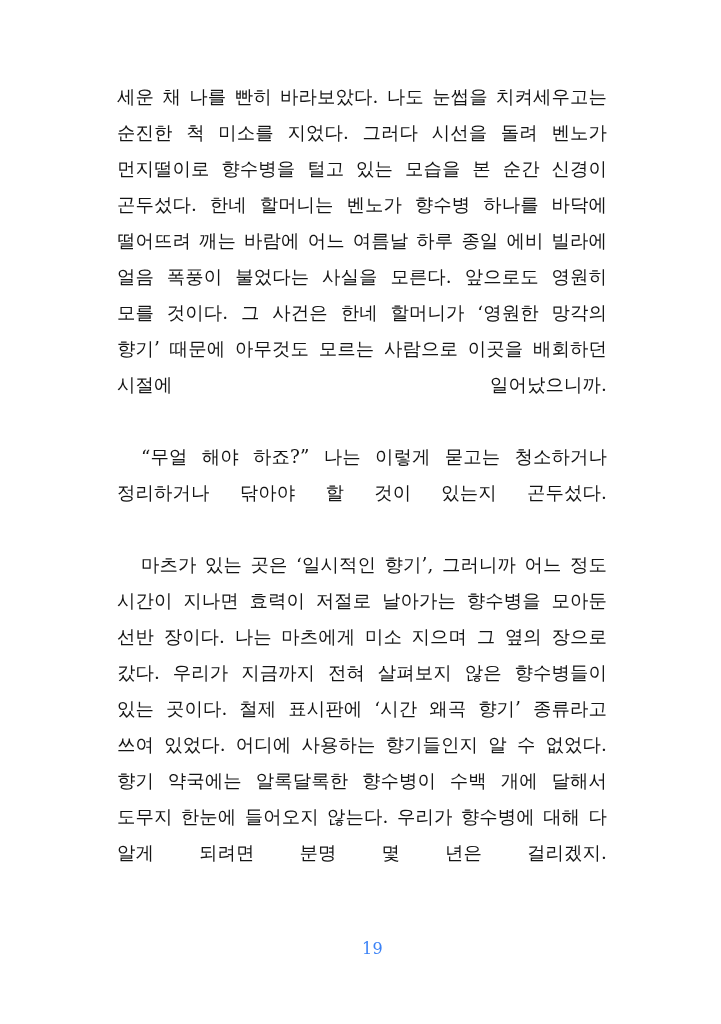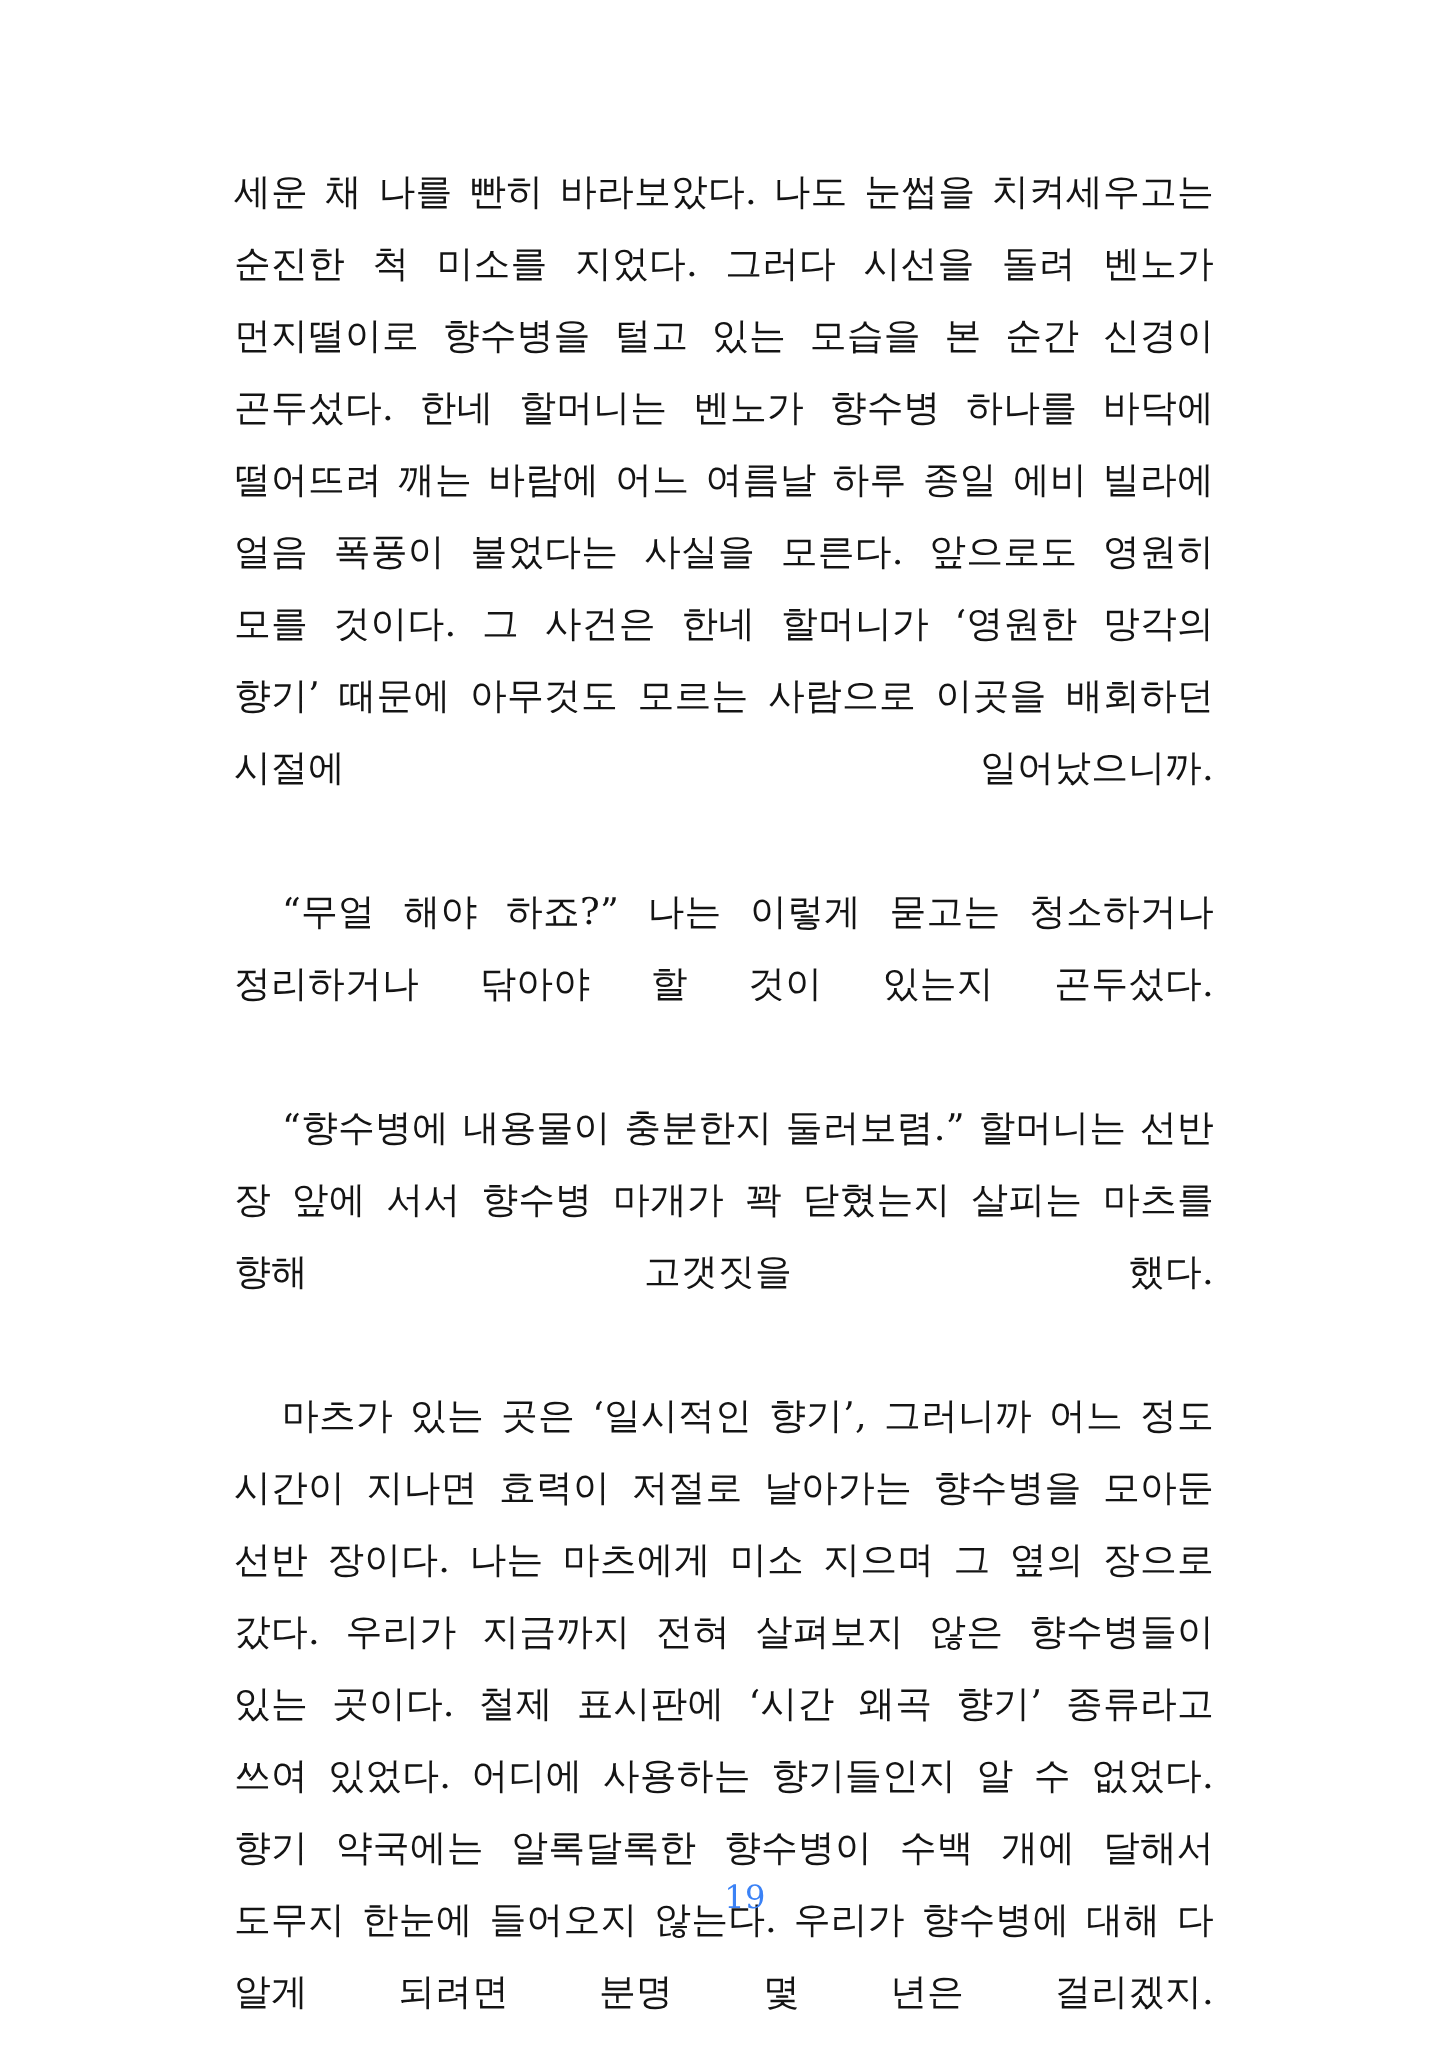--- a/index.html
+++ b/index.html
@@ -73,20 +73,19 @@
   }
 </style>
 </head>
 <body>
 
 <div class="page">
 
   <div class="text-block">
     <p class="para">세운 채 나를 빤히 바라보았다. 나도 눈썹을 치켜세우고는 순진한 척 미소를 지었다. 그러다 시선을 돌려 벤노가 먼지떨이로 향수병을 털고 있는 모습을 본 순간 신경이 곤두섰다. 한네 할머니는 벤노가 향수병 하나를 바닥에 떨어뜨려 깨는 바람에 어느 여름날 하루 종일 에비 빌라에 얼음 폭풍이 불었다는 사실을 모른다. 앞으로도 영원히 모를 것이다. 그 사건은 한네 할머니가 ‘영원한 망각의 향기’ 때문에 아무것도 모르는 사람으로 이곳을 배회하던 시절에 일어났으니까.</p>
     <p class="para indent">“무얼 해야 하죠?” 나는 이렇게 묻고는 청소하거나 정리하거나 닦아야 할 것이 있는지 곤두섰다.</p>
-    <p class="para indent">“향수병에 내용물이 충분한지 둘러보렴.” 할머니는 선반 장 앞에 서서 향수병 마개가 꽉 닫혔는지 살피는 마츠를 향해 고갯짓을 했다.</p>
     <p class="para indent">마츠가 있는 곳은 ‘일시적인 향기’, 그러니까 어느 정도 시간이 지나면 효력이 저절로 날아가는 향수병을 모아둔 선반 장이다. 나는 마츠에게 미소 지으며 그 옆의 장으로 갔다. 우리가 지금까지 전혀 살펴보지 않은 향수병들이 있는 곳이다. 철제 표시판에 ‘시간 왜곡 향기’ 종류라고 쓰여 있었다. 어디에 사용하는 향기들인지 알 수 없었다. 향기 약국에는 알록달록한 향수병이 수백 개에 달해서 도무지 한눈에 들어오지 않는다. 우리가 향수병에 대해 다 알게 되려면 분명 몇 년은 걸리겠지.</p>
 
   </div>
 
   <div class="page-number">19</div>
 
 </div>
 
 </body></html>

